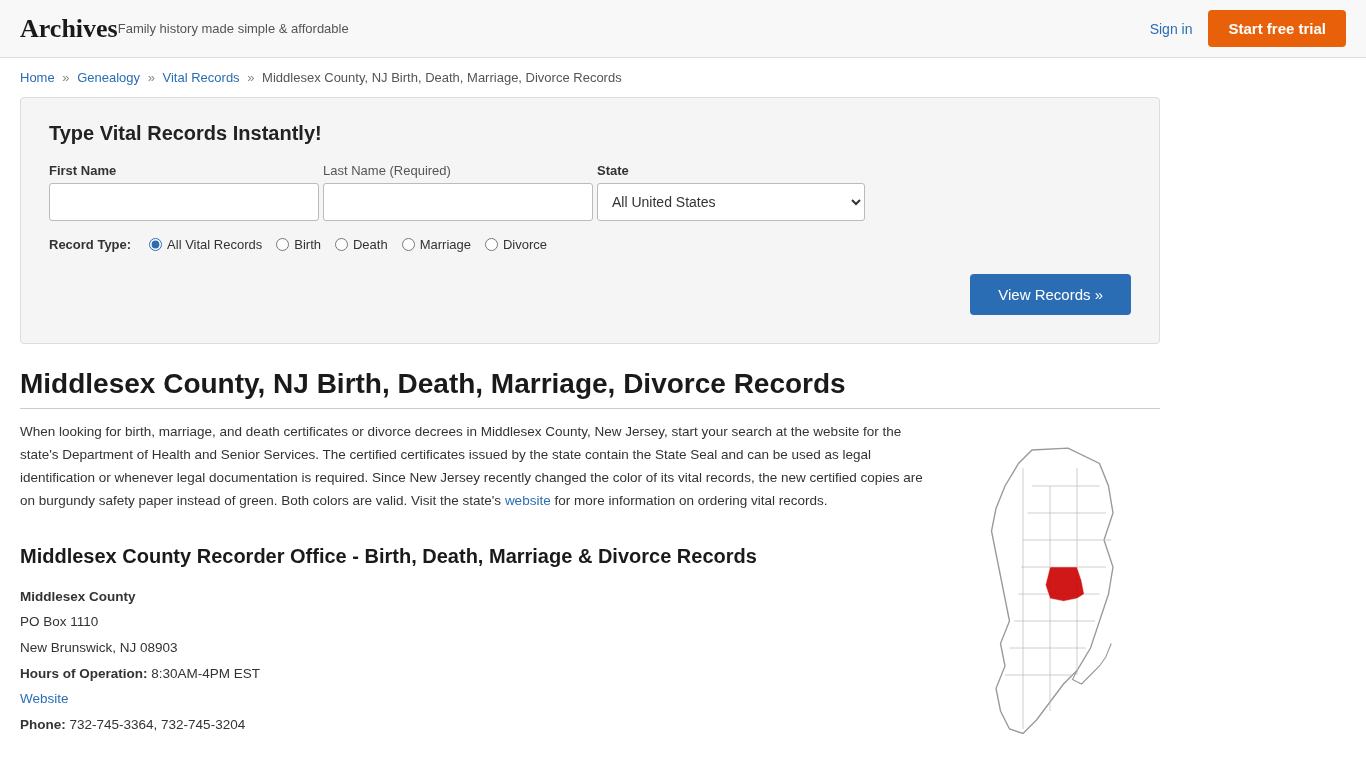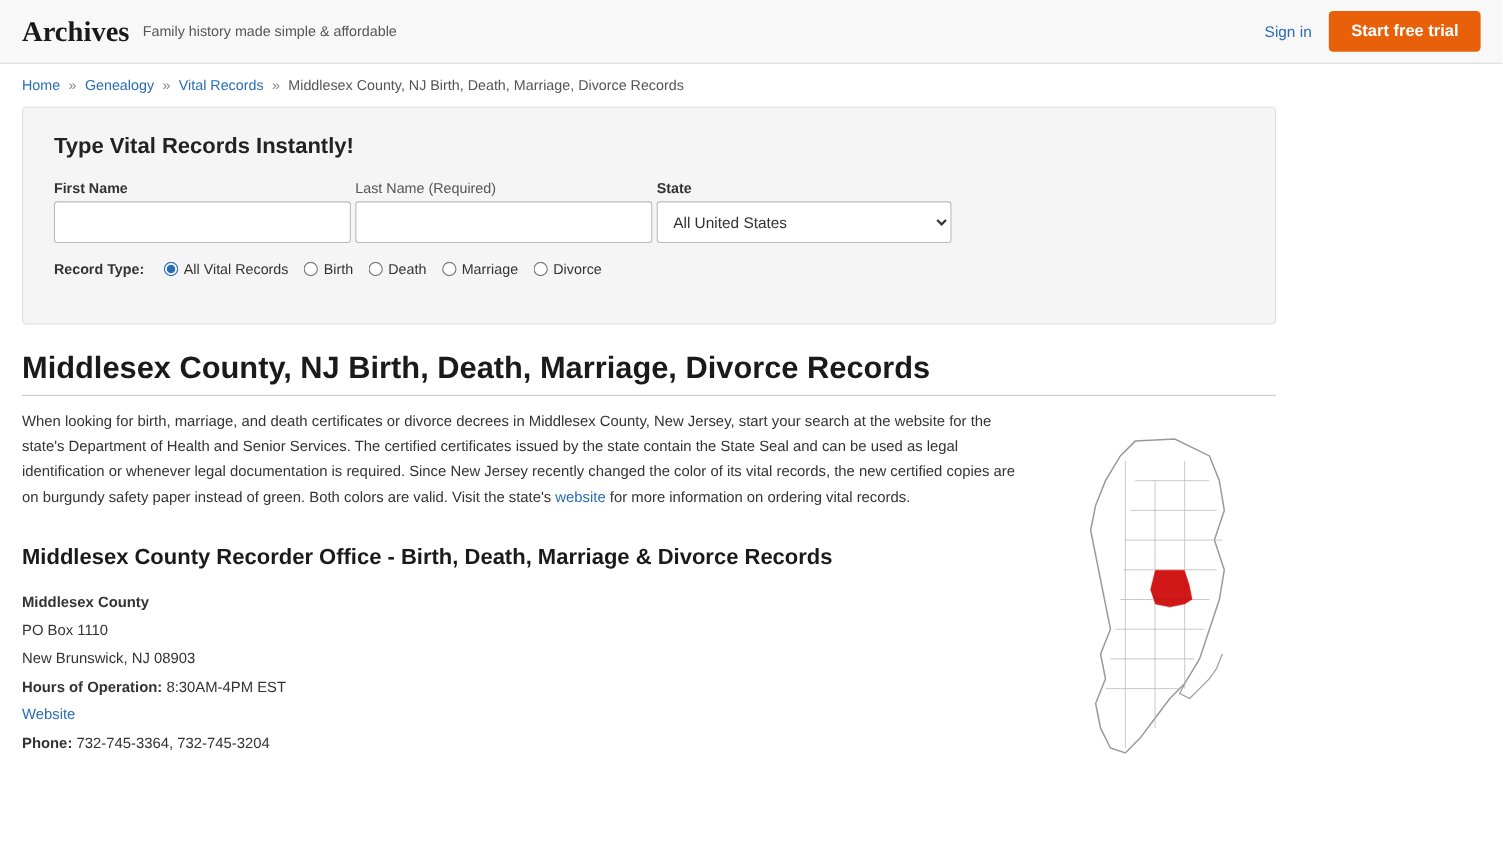--- a/index.html
+++ b/index.html
@@ -10,21 +10,20 @@
       background: #f8f8f8;
       border-bottom: 1px solid #ddd;
       padding: 10px 20px;
       display: flex;
       align-items: center;
       justify-content: space-between;
     }
     .header-left {
       display: flex;
       align-items: center;
-      gap: 12px;
     }
     .logo-archives {
       font-size: 26px;
       font-weight: bold;
       color: #1a1a1a;
       font-family: Georgia, serif;
     }
     .logo-tagline {
       font-size: 13px;
       color: #555;
@@ -290,20 +289,21 @@
         <label class="radio-option">
           <input type="radio" name="record_type" value="marriage" style="">
           <span>Marriage</span>
         </label>
         <label class="radio-option">
           <input type="radio" name="record_type" value="divorce" style="">
           <span>Divorce</span>
         </label>
       </div>
     </div>
+    <button class="view-records-btn">View Records »</button>
     <div style="clear:both;"></div>
   </div>
 
   <h1 class="page-title">Middlesex County, NJ Birth, Death, Marriage, Divorce Records</h1>
 
   <div class="content-area">
     <div class="content-left">
       <p class="body-text">
         When looking for birth, marriage, and death certificates or divorce decrees in Middlesex County, New Jersey, start your search at the website for the state's Department of Health and Senior Services. The certified certificates issued by the state contain the State Seal and can be used as legal identification or whenever legal documentation is required. Since New Jersey recently changed the color of its vital records, the new certified copies are on burgundy safety paper instead of green. Both colors are valid. Visit the state's <a href="#">website</a> for more information on ordering vital records.
       </p>

